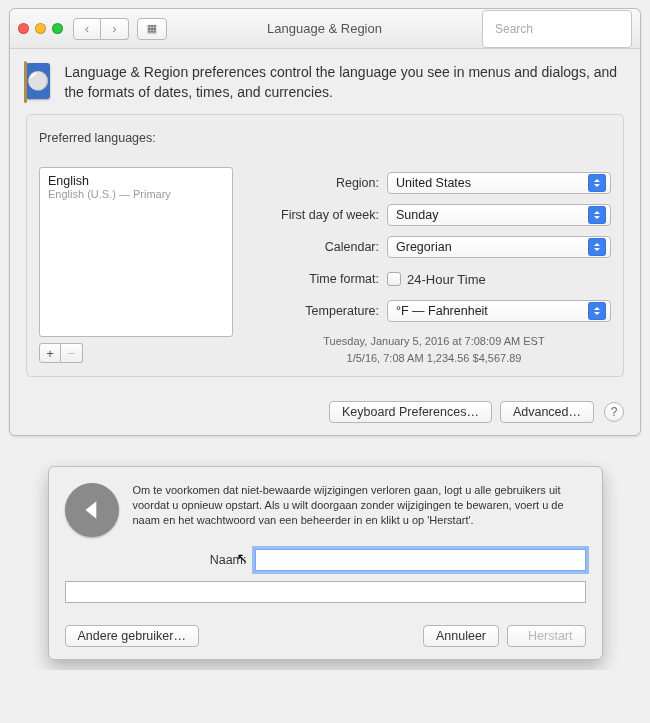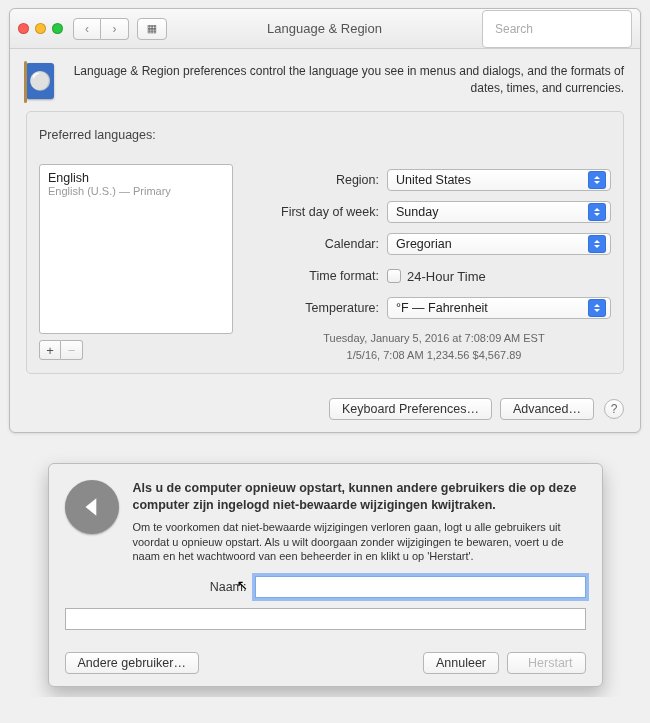--- a/index.html
+++ b/index.html
@@ -60,21 +60,21 @@
 
   .body1 { padding: 14px 16px 12px 16px; }
   .intro { display:flex; gap:14px; align-items:flex-start; margin-bottom:12px;}
   .flagicon {
     width:36px;height:36px;border-radius:3px;
     background:#3a6fc4;display:flex;align-items:center;justify-content:center;position:relative;
     box-shadow:0 1px 2px rgba(0,0,0,0.3);
   }
   .flagicon::before{content:"";position:absolute;left:-2px;top:-2px;width:3px;height:42px;background:#b08b4a;border-radius:2px;}
   .flagicon span{color:#fff;font-size:18px;}
-  .introtext{font-size:12px;color:#333;line-height:1.4;text-align:right;}
+  .introtext{font-size:14px;color:#333;line-height:1.4;}
 
   .inset {
     background:#ededed;border:1px solid #d2d2d2;border-radius:5px;
     padding:16px 12px 10px 12px;
   }
   .preflabel{font-size:12.5px;color:#444;margin-bottom:6px;}
   .row2 { display:flex; gap:24px;margin-top:22px; }
   .langbox {
     width:194px;height:170px;background:#fff;border:1px solid #b9b9b9;border-radius:3px;
     padding:6px 8px;font-size:12.5px;overflow:hidden;
@@ -238,21 +238,20 @@
 </div>
 
 <div class="dialog2">
   <div class="d2row">
     <div class="backicon">
       <svg viewBox="0 0 24 24">
           <path d="M16 4 L6 12 L16 20 Z"></path>
         </svg>
     </div>
     <div class="d2text">
-      <div class="d2bold">Als u de computer opnieuw opstart, kunnen andere gebruikers die op deze computer zijn ingelogd niet-bewaarde wijzigingen kwijtraken.</div>
       <div class="d2body">Om te voorkomen dat niet-bewaarde wijzigingen verloren gaan, logt u alle gebruikers uit voordat u opnieuw opstart. Als u wilt doorgaan zonder wijzigingen te bewaren, voert u de naam en het wachtwoord van een beheerder in en klikt u op 'Herstart'.</div>
     </div>
   </div>
 
   <div class="formrow">
     <span class="cursor-arrow">↖</span>
     <div class="formlabel">Naam:</div>
     <input class="textfield focus" type="text" style="">
   </div>
   <div class="formrow formrow2">

